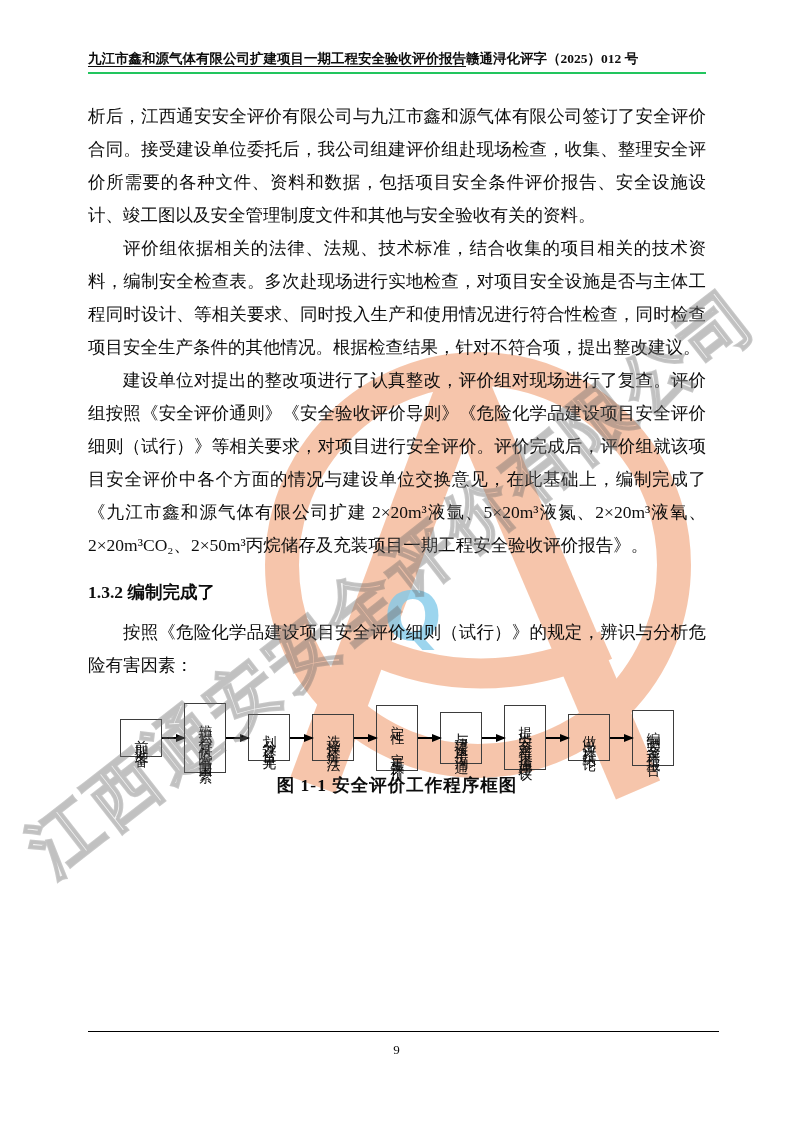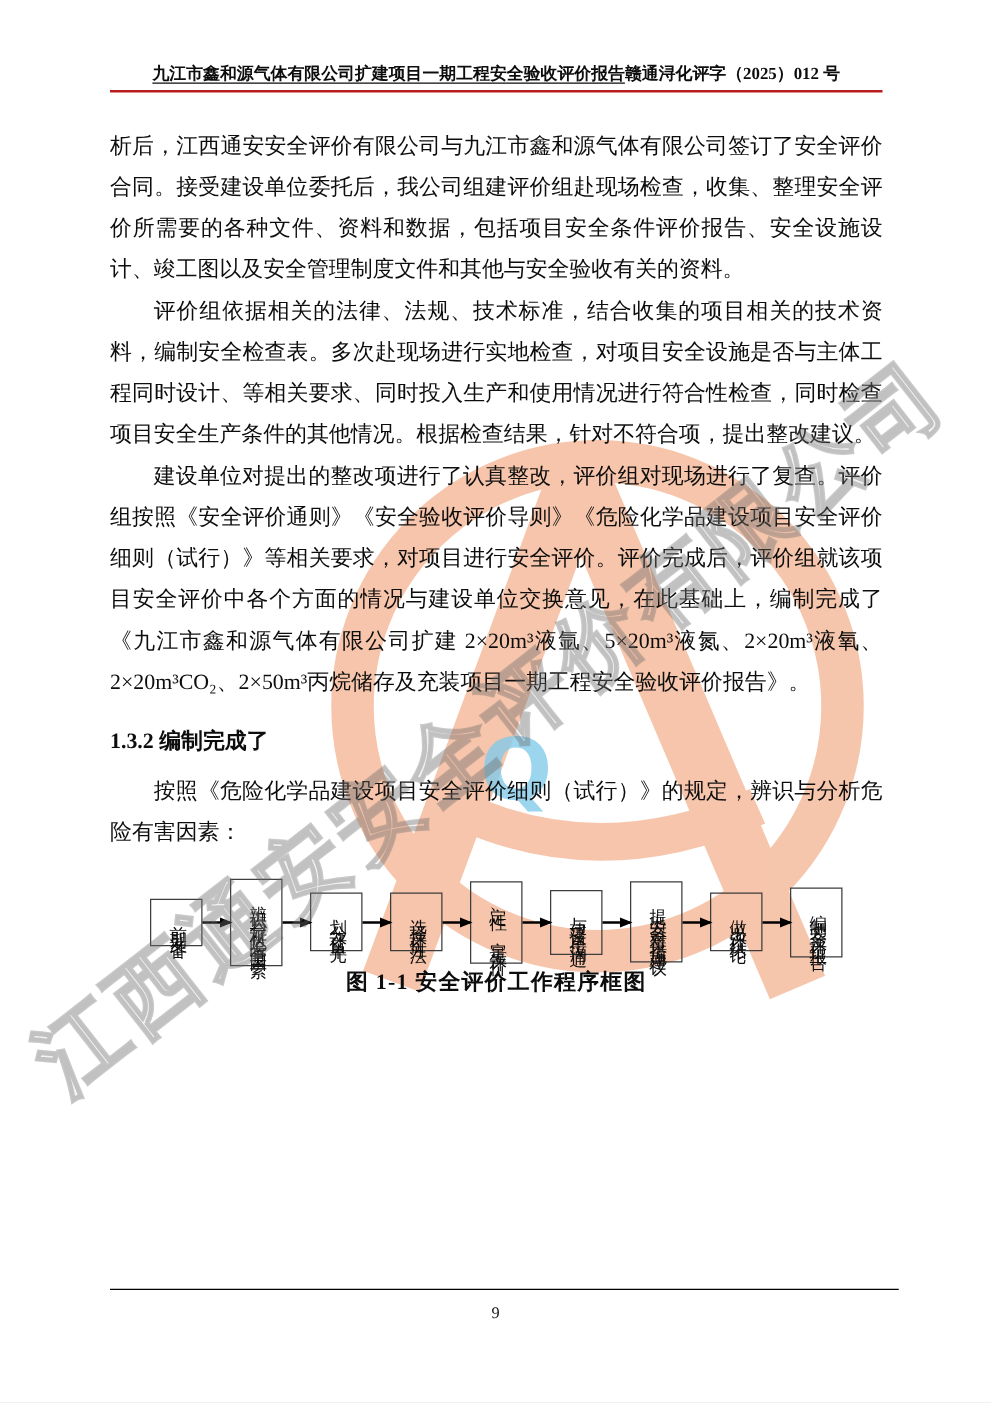--- a/index.html
+++ b/index.html
@@ -36,22 +36,22 @@
     transform: rotate(-38deg); transform-origin: 0 50%;
     color: rgba(135,135,135,0.10);
     -webkit-text-stroke: 2px rgba(105,105,105,0.36);
   }
 
   
   .content {
     position:absolute; left:88px; right:87px; top:50px; z-index:1;
   }
   .header {
-    display:flex; justify-content:center; align-items:flex-end;
-    border-bottom: 2px solid #b91c1c;
+    display:flex; justify-content:flex-start; align-items:flex-end;
+    border-bottom: 2px solid #22c55e;
     padding-bottom: 4px;
     font-size: 13.5px; font-weight: bold;
   }
   .header .doc-title { text-decoration: underline; text-underline-offset:3px; }
   .body-text { margin-top: 26px; font-size: 17.5px; line-height: 33px; }
   .body-text p { margin:0; text-align: justify; }
   .body-text p.indent { text-indent: 2em; }
   .sec-heading { font-size:17.5px; font-weight:bold; margin:15px 0 9px 0; line-height:30px; }
 
   

